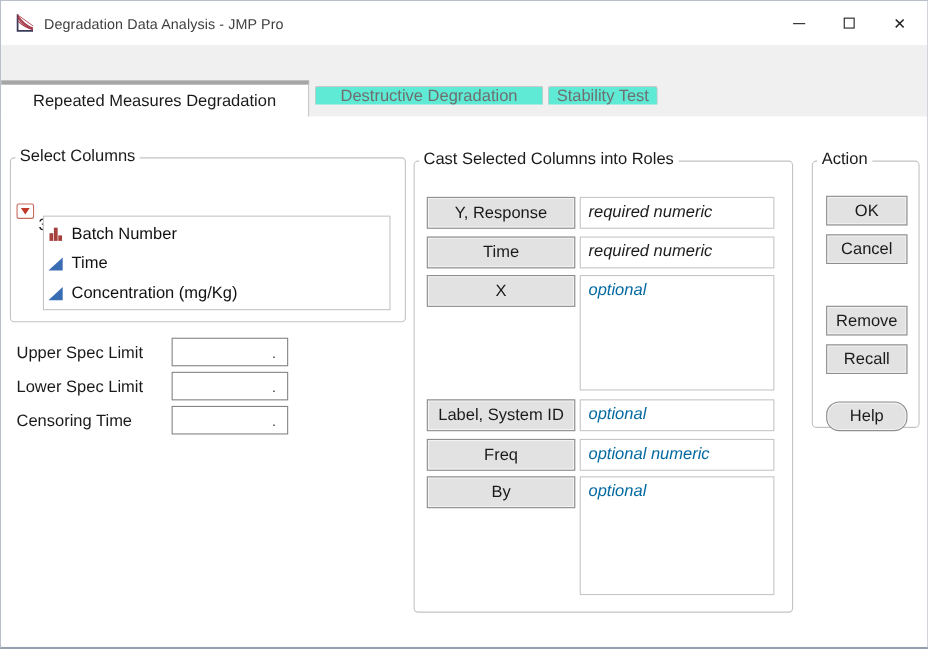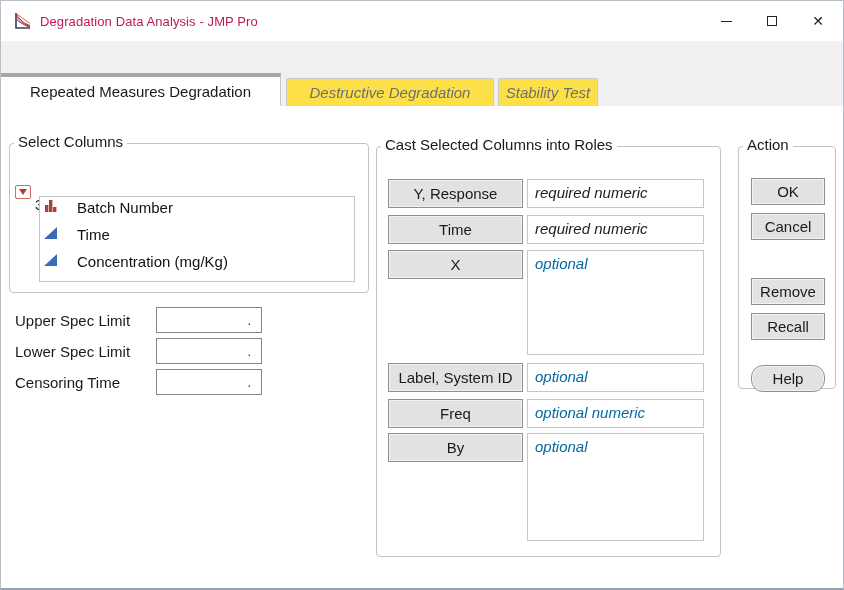--- a/index.html
+++ b/index.html
@@ -16,21 +16,21 @@
   }
 
   
   .titlebar {
     position: absolute; left: 0; top: 0; width: 100%; height: 40px;
     background: #ffffff;
     display: flex; align-items: center;
   }
   .app-icon { margin-left: 11px; width: 20px; height: 20px; flex: 0 0 auto; }
   .title-text {
-    margin-left: 8px; font-size: 13px; color: #be185d; letter-spacing: .1px;
+    margin-left: 8px; font-size: 13px; color: #404040; letter-spacing: .1px;
   }
   .win-controls {
     position: absolute; right: 2px; top: 0; height: 40px;
     display: flex; align-items: stretch;
   }
   .win-btn {
     width: 46px; display: flex; align-items: center; justify-content: center;
     color: #222; cursor: default;
   }
   .glyph-min { width: 11px; height: 0; border-top: 1px solid #222; }
@@ -48,26 +48,25 @@
   }
   .tab-active {
     left: 0; top: 72px; width: 280px; height: 33px;
     background: #ffffff;
     border-top: 4px solid #a6a6a6;
     border-right: 1px solid #c8c8c8;
     color: #1a1a1a;
     z-index: 2;
   }
   .tab-inactive {
-    top: 77px; height: 28px;
-    background: #fde047;
+    top: 77px; height: 17px;
+    background: #5eead4;
     border: 1px solid #c9c9c9; border-bottom: none;
     border-radius: 3px 3px 0 0;
     color: #6f6f6f;
-    font-style: italic;
   }
   .tab-2 { left: 285px; width: 208px; }
   .tab-3 { left: 497px; width: 100px; }
 
   .content {
     position: absolute; left: 0; top: 105px; width: 100%; height: 483px;
     background: #ffffff;
   }
 
   
@@ -100,21 +99,21 @@
     width: 0; height: 0;
     border-left: 4px solid transparent; border-right: 4px solid transparent;
     border-top: 6px solid #c0392b;
   }
   .colmenu-label { font-size: 15px; color: #1a1a1a; margin-top: 25px; }
   .col-listbox {
     position: absolute; left: 29px; top: 52px; width: 316px; height: 86px;
     background: #fff; border: 1px solid #c5c5c5; padding: 2px 0;
   }
   .col-item {
-    height: 27px; display: flex; gap: 19px;
+    height: 27px; display: flex; align-items: center; gap: 7px;
     padding-left: 4px; font-size: 15px; color: #111;
   }
   .col-item svg { flex: 0 0 auto; }
 
   
   .spec-row { position: absolute; left: 14px; display: flex; align-items: center; }
   .spec-label { width: 141px; font-size: 15px; color: #1a1a1a; white-space: nowrap; }
   .spec-input {
     width: 106px; height: 26px;
     border: 1px solid #848484; background: #fff;

